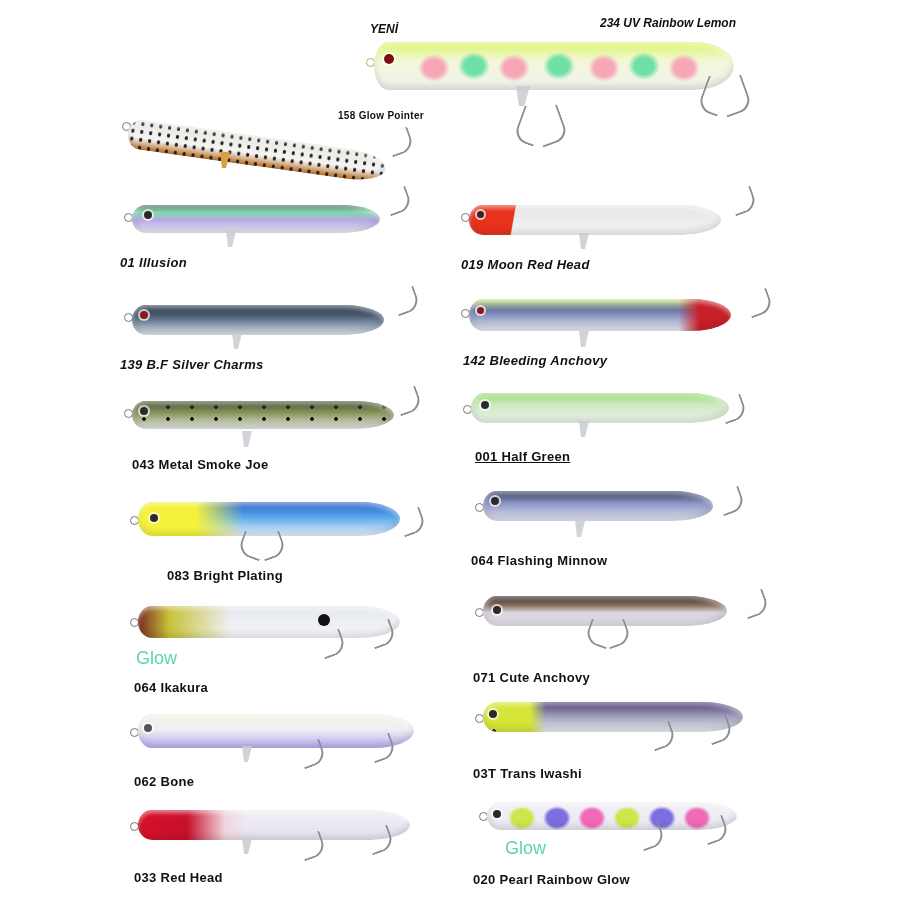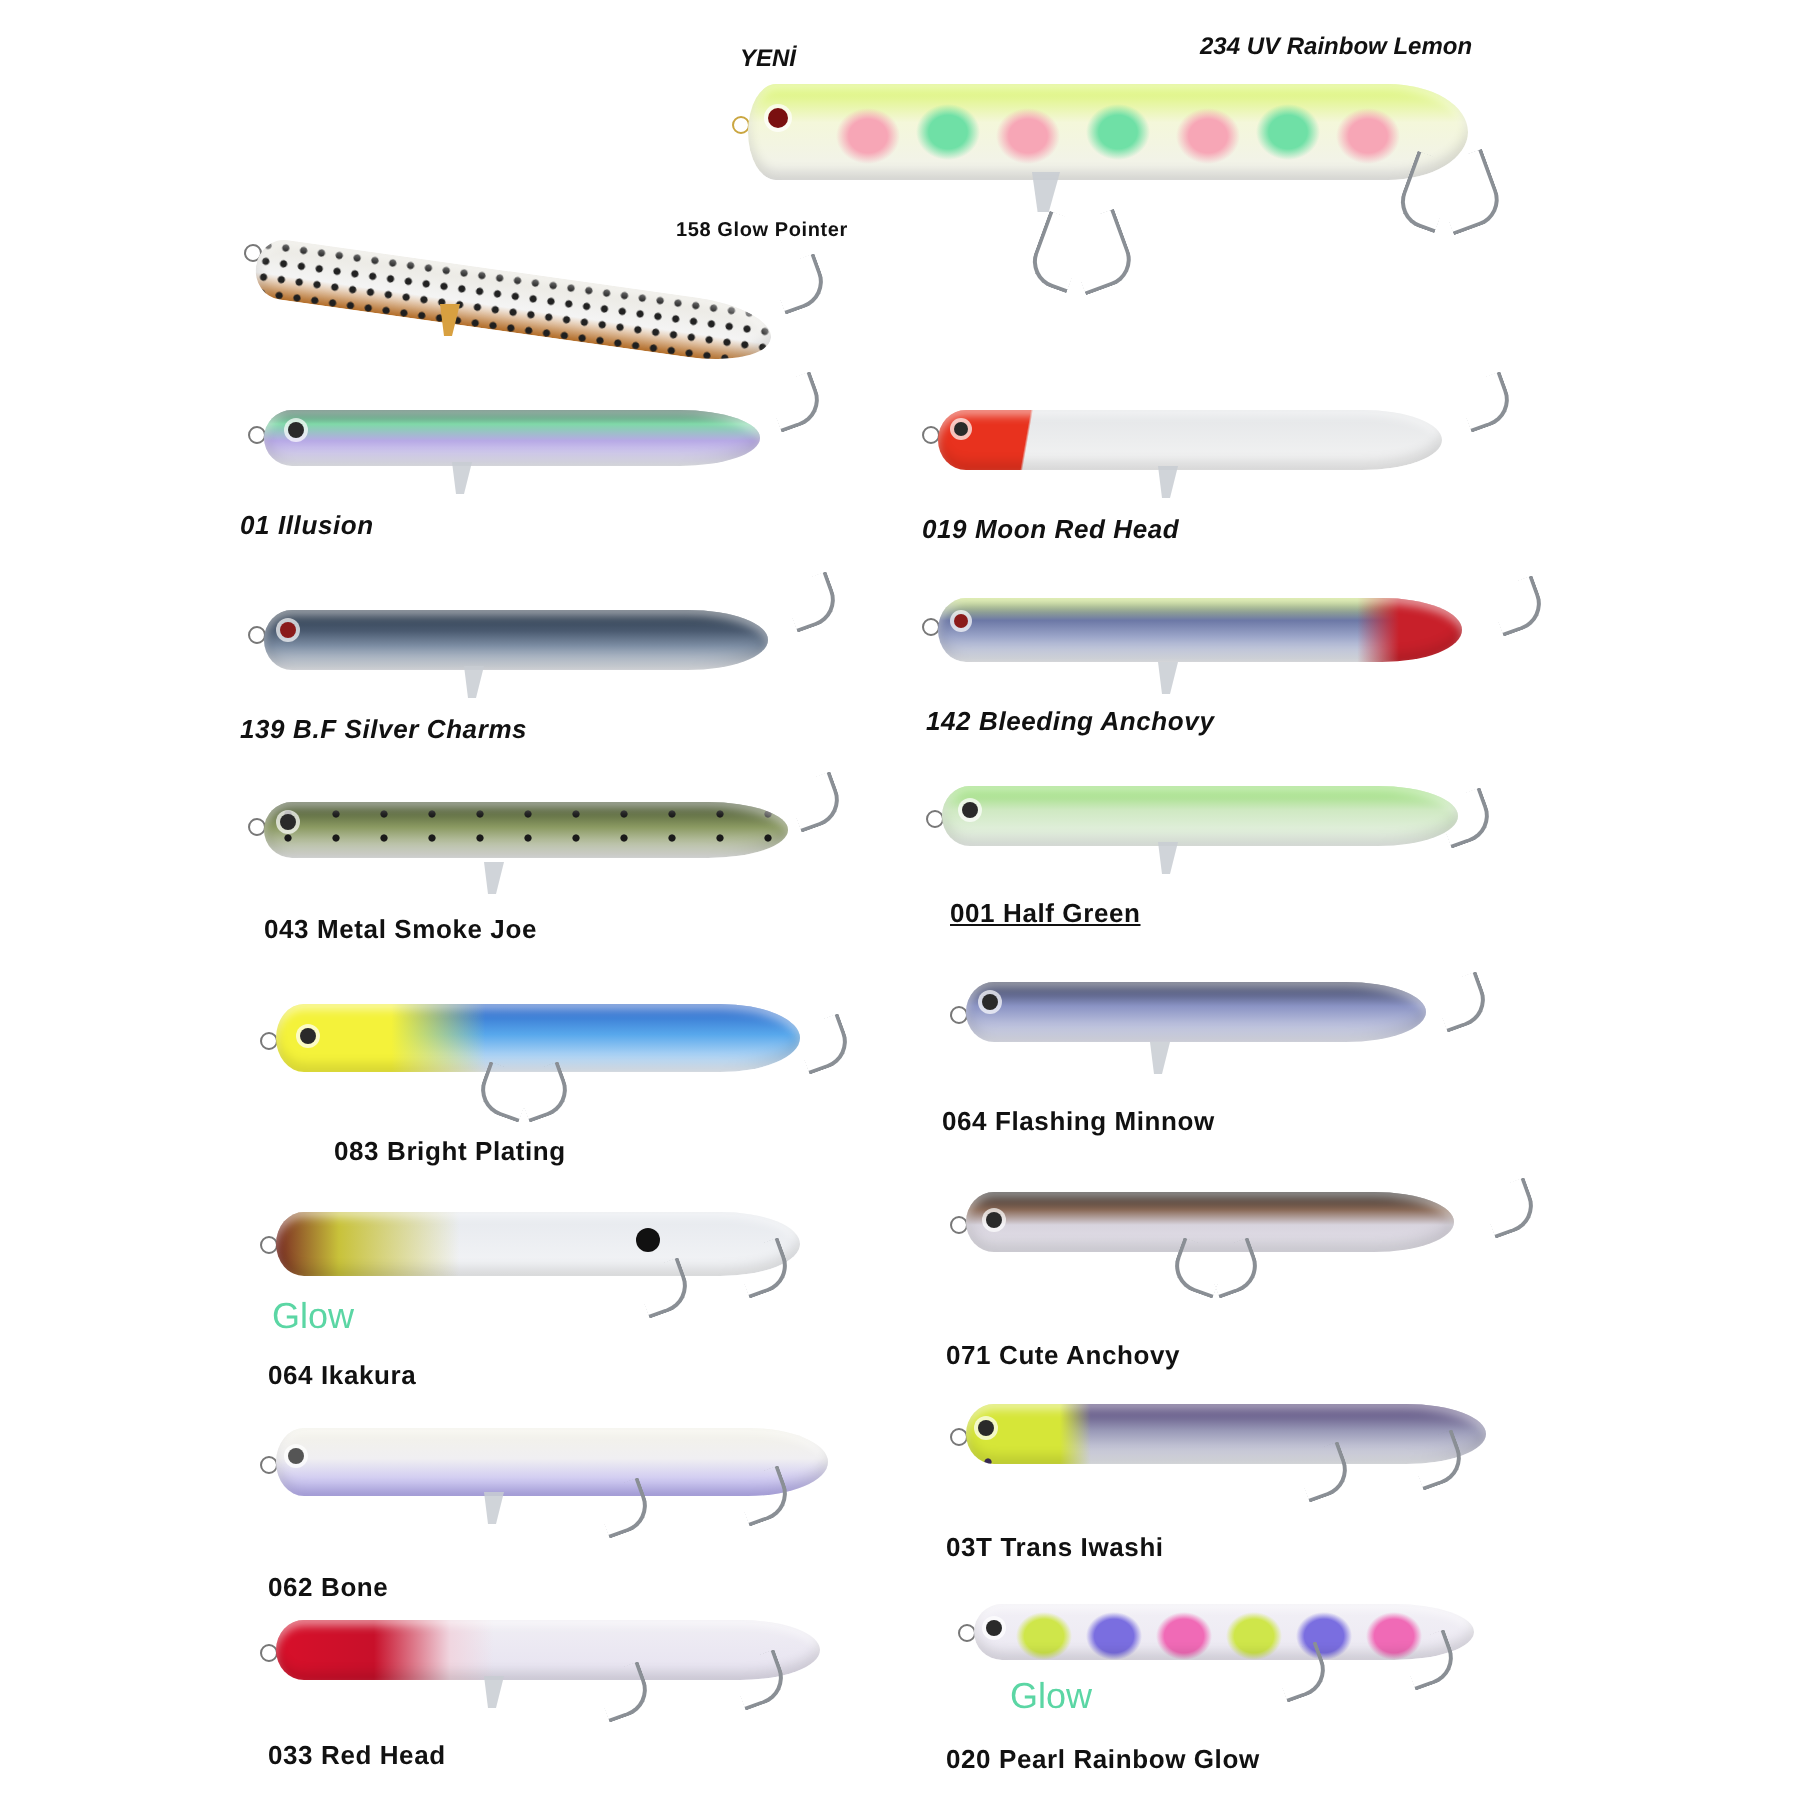--- a/index.html
+++ b/index.html
@@ -125,21 +125,21 @@
 
 <div class="item" style="left:120px;top:710px;width:330px;height:80px;">
   <div class="lure" style="left:10px;top:4px;width:300px;height:60px;">
     <div class="ring" style="left:0;top:14px;"></div>
     <div class="body" style="left:8px;top:0;width:276px;height:34px;background:linear-gradient(180deg,#f3f2e8 0%,#f0eff2 45%,#b6aef0 100%);"></div>
     <div class="eye" style="left:14px;top:10px;width:8px;height:8px;background:#555;"></div>
     <div class="fin" style="left:112px;top:32px;"></div>
     <div class="hook" style="left:170px;top:28px;"></div>
     <div class="hook" style="left:240px;top:22px;"></div>
   </div>
-  <span class="label" style="left:14px;top:76px;">062 Bone</span>
+  <span class="label" style="left:14px;top:64px;">062 Bone</span>
 </div>
 
 <div class="item" style="left:120px;top:806px;width:330px;height:90px;">
   <div class="lure" style="left:10px;top:4px;width:300px;height:60px;">
     <div class="ring" style="left:0;top:12px;"></div>
     <div class="body" style="left:8px;top:0;width:272px;height:30px;background:
       linear-gradient(90deg,#d8102a 0%,#c8102a 18%,#f0d6e0 32%,transparent 40%),
       linear-gradient(180deg,#f0eef4 0%,#e6e2f0 100%);"></div>
     <div class="fin" style="left:112px;top:28px;"></div>
     <div class="hook" style="left:170px;top:24px;"></div>

